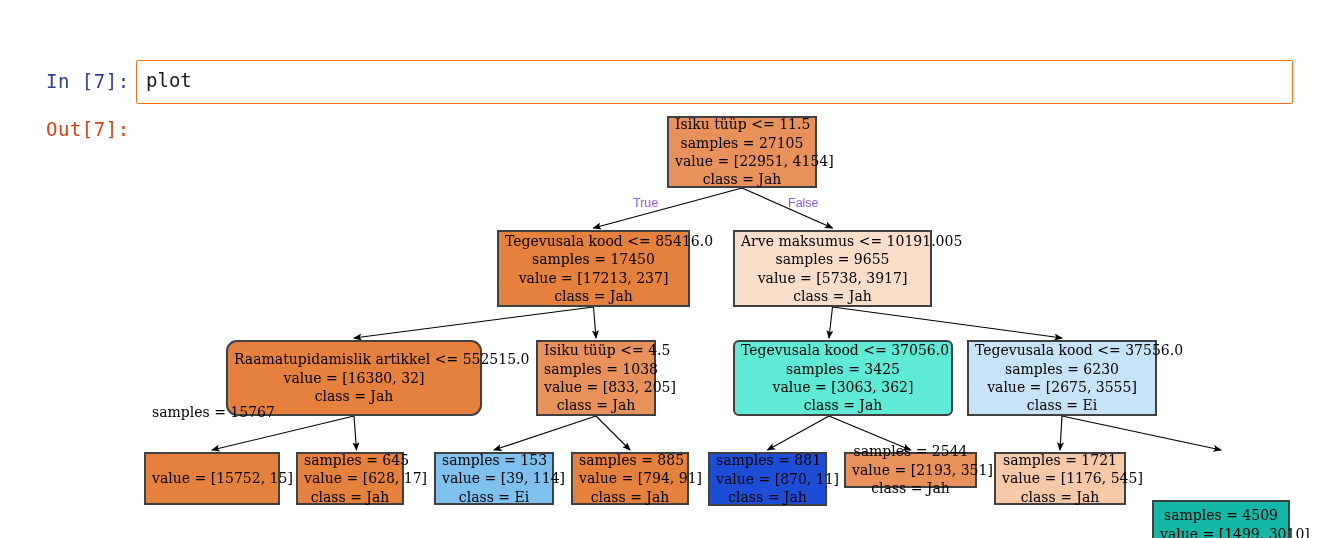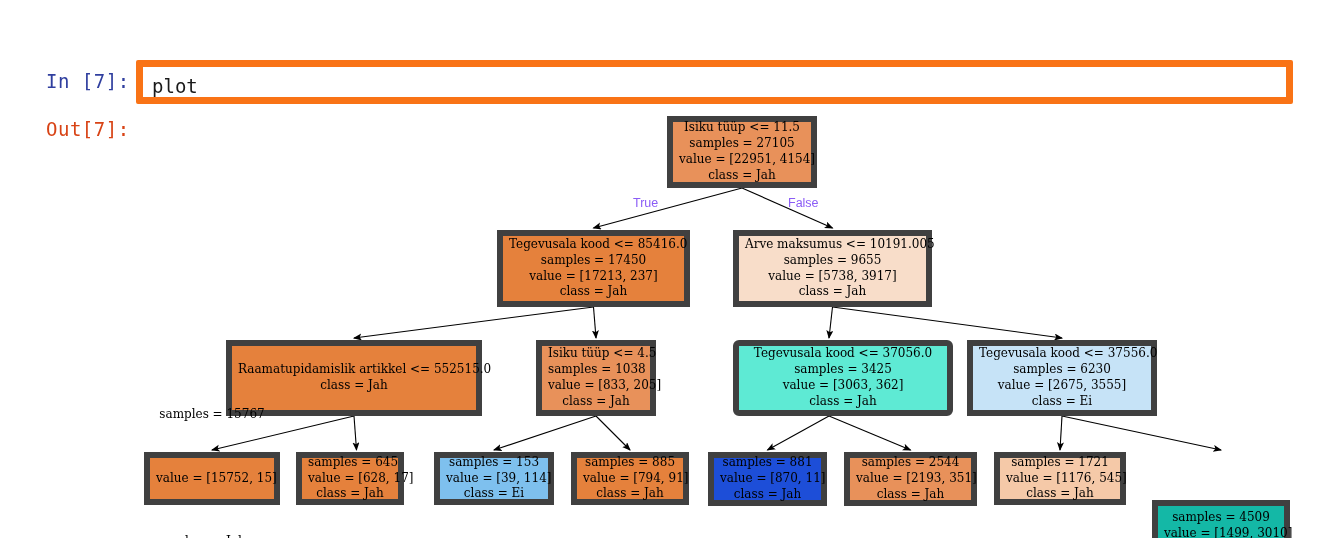--- a/index.html
+++ b/index.html
@@ -23,43 +23,43 @@
     margin-left: 28px;
   }
   #in-prompt  { left: 18px; top: 70px; color: #303f9f; }
   #out-prompt { left: 18px; top: 118px; color: #d84315; }
 
   #input-cell {
     position: absolute;
     left: 136px; top: 60px;
     width: 1157px; height: 44px;
     background: #ffffff;
-    border: 7px solid #f97316;
+    border: 1px solid #f97316;
     border-radius: 2px;
     box-sizing: border-box;
   }
   #input-cell-text {
     position: absolute;
     left: 9px; top: 8px;
     font-family: "DejaVu Sans Mono", "Liberation Mono", monospace;
     font-size: 19px;
     color: #1a1a1a;
     white-space: pre;
   }
 
   
   #tree-canvas { position: absolute; left: 0; top: 0; width: 1331px; height: 538px; }
   #edges { position: absolute; left: 0; top: 0; }
 
   .node {
     position: absolute;
     box-sizing: border-box;
-    border: 6px solid #404040;
+    border: 2px solid #404040;
     font-family: "DejaVu Serif", "Liberation Serif", serif;
-    font-size: 12px;
+    font-size: 14px;
     line-height: 1.32;
     color: #000000;
     text-align: center;
     display: flex;
     flex-direction: column;
     justify-content: center;
     align-items: center;
     padding: 3px 6px;
     white-space: nowrap;
   }
@@ -122,22 +122,23 @@
           <div>samples = 17450</div>
           <div>value = [17213, 237]</div>
           <div>class = Jah</div>
         </div>
         <div class="node" style="left: 733px; top: 230px; width: 199px; height: 77px; background: rgb(248, 221, 201);">
           <div>Arve maksumus &lt;= 10191.005</div>
           <div>samples = 9655</div>
           <div>value = [5738, 3917]</div>
           <div>class = Jah</div>
         </div>
-        <div class="node" style="left: 226px; top: 340px; width: 256px; height: 76px; background: rgb(229, 129, 60);">
+        <div class="node" style="left: 226px; top: 340px; width: 256px; height: 76px; background: rgb(229, 129, 60); border-radius: 11px;">
           <div>Raamatupidamislik artikkel &lt;= 552515.0</div>
+          <div>value = [16380, 32]</div>
           <div>class = Jah</div>
         </div>
         <div class="node" style="left: 536px; top: 340px; width: 120px; height: 76px; background: rgb(232, 145, 90);">
           <div>Isiku tüüp &lt;= 4.5</div>
           <div>samples = 1038</div>
           <div>value = [833, 205]</div>
           <div>class = Jah</div>
         </div>
         <div class="node" style="left: 733px; top: 340px; width: 220px; height: 76px; background: #5eead4; border-radius: 6px;">
           <div>Tegevusala kood &lt;= 37056.0</div>
@@ -169,21 +170,21 @@
         <div class="node" style="left: 571px; top: 452px; width: 118px; height: 53px; background: rgb(229, 129, 60);">
           <div>samples = 885</div>
           <div>value = [794, 91]</div>
           <div>class = Jah</div>
         </div>
         <div class="node" style="left: 708px; top: 452px; width: 119px; height: 54px; background: #1d4ed8;">
           <div>samples = 881</div>
           <div>value = [870, 11]</div>
           <div>class = Jah</div>
         </div>
-        <div class="node" style="left: 844px; top: 452px; width: 133px; height: 54px; background: rgb(232, 145, 90);">
+        <div class="node" style="left: 844px; top: 452px; width: 133px; height: 36px; background: rgb(232, 145, 90);">
           <div>samples = 2544</div>
           <div>value = [2193, 351]</div>
           <div>class = Jah</div>
         </div>
         <div class="node" style="left: 994px; top: 452px; width: 132px; height: 53px; background: rgb(245, 201, 168);">
           <div>samples = 1721</div>
           <div>value = [1176, 545]</div>
           <div>class = Jah</div>
         </div>
         <div class="node" style="left: 1152px; top: 452px; width: 138px; height: 68px; background: #14b8a6; margin-top: 48px;">

